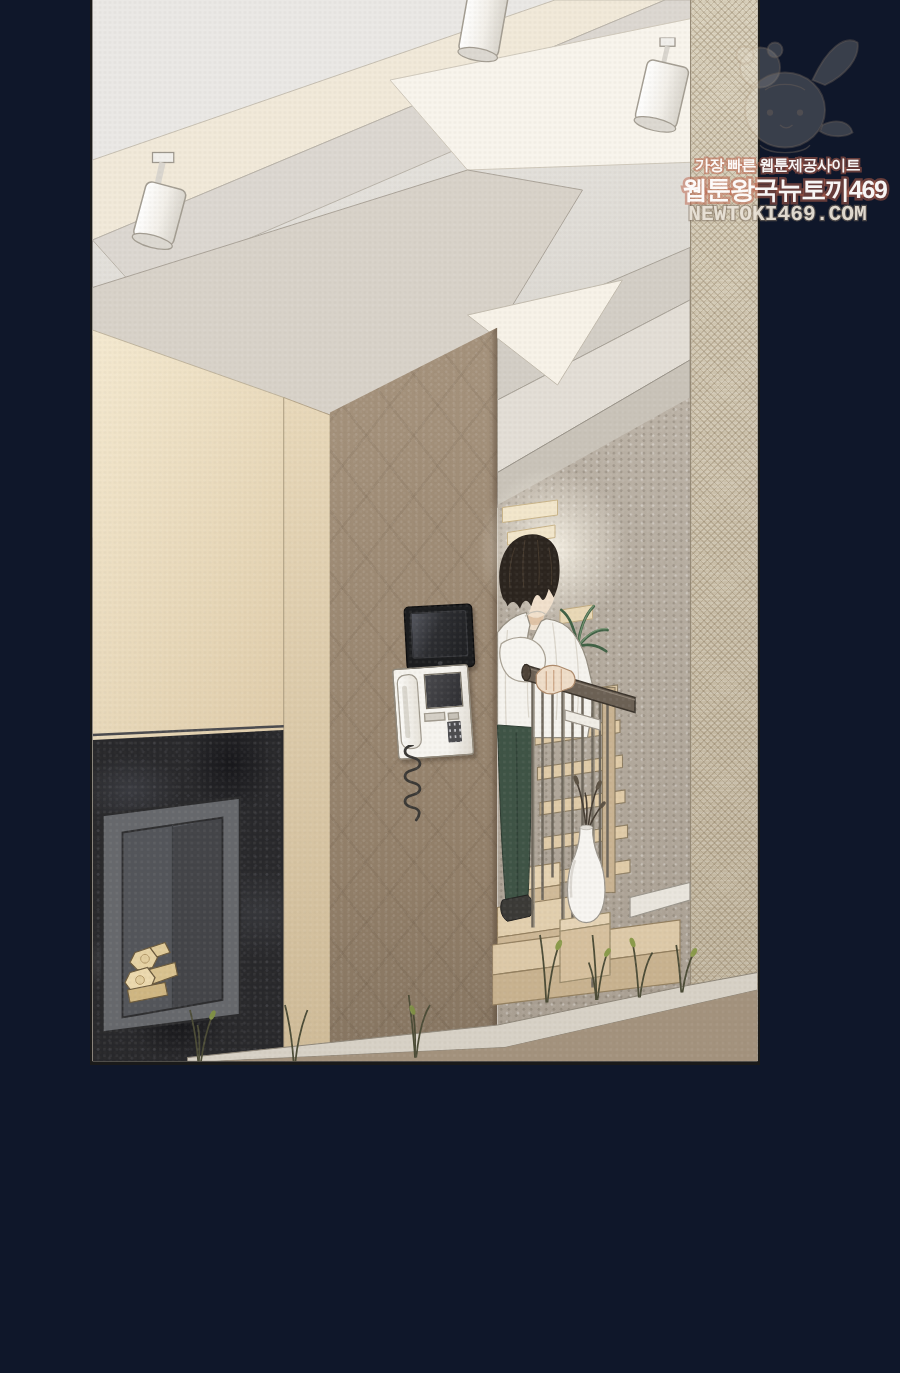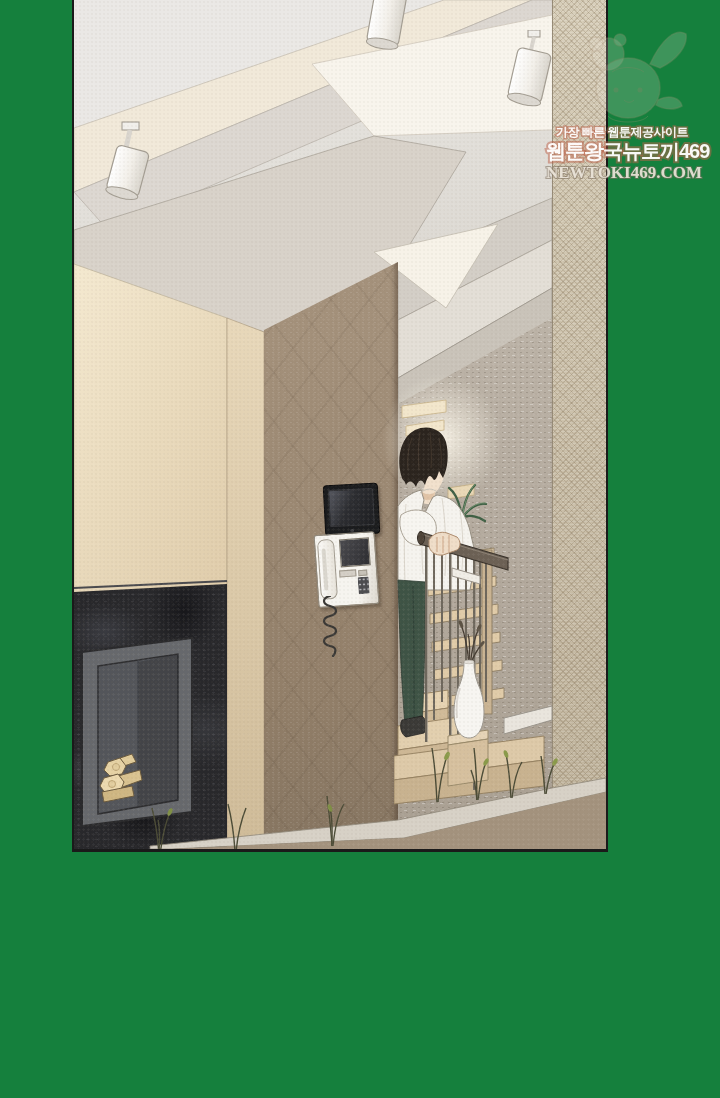--- a/index.html
+++ b/index.html
@@ -1,16 +1,16 @@
 <!DOCTYPE html>
 <html><head>
 <meta charset="utf-8">
 <style>
   html,body{margin:0;padding:0;background:#fff;}
-  .page{position:relative;width:720px;height:1098px;background:#15803d;overflow:hidden;
+  .page{position:relative;width:720px;height:1098px;background:#0f172a;overflow:hidden;
         font-family:"Liberation Sans",sans-serif;}
   .abs{position:absolute;}
   
   #panel{position:absolute;left:72px;top:0;width:536px;height:852px;box-sizing:border-box;
          border:2px solid #1a1a1a;border-top:none;border-bottom-width:3px;overflow:hidden;
          background:#ded9d2;}
   #panel svg{position:absolute;left:0;top:0;}
   
   #brownWall{left:190px;top:0;width:134px;height:849px;z-index:2;
     clip-path:polygon(0 330px,134px 262px,134px 849px,0 849px);
@@ -72,21 +72,21 @@
     background-image:radial-gradient(rgba(120,108,90,.05) 1px,transparent 1.3px),
       radial-gradient(rgba(255,255,255,.05) 1px,transparent 1.3px);
     background-size:4px 4px,5px 5px;background-position:0 0,2px 2px;}
   
   #wm{left:546px;top:12px;width:152px;height:182px;z-index:40;}
   .wmL{position:absolute;left:0;width:100%;text-align:center;font-weight:bold;white-space:nowrap;}
   #wm1{top:112px;font-size:12px;letter-spacing:-.5px;color:rgba(255,255,255,.95);
     -webkit-text-stroke:3px rgba(190,98,74,.5);paint-order:stroke fill;}
   #wm2{top:126px;font-size:20px;letter-spacing:-1px;color:rgba(255,255,255,.95);
     -webkit-text-stroke:4px rgba(190,98,74,.5);paint-order:stroke fill;}
-  #wm3{top:151px;font-family:Liberation Serif, serif;font-size:17px;color:rgba(235,229,218,.92);
+  #wm3{top:151px;font-family:Liberation Mono, monospace;font-size:17px;color:rgba(235,229,218,.92);
     -webkit-text-stroke:2px rgba(125,112,95,.55);paint-order:stroke fill;}
   
   #bgSvg{z-index:1;} #fpSvg,#cordSvg,#stairsBack,#plantSvg{z-index:4;}
   #personSvg{z-index:5;} #balSvg,#railSvg,#floorSvg{z-index:6;}
   #handSvg,#vaseSvg{z-index:7;} .sprout{z-index:8;}
   #l1,#l2,#l3{z-index:4;}
 </style>
 </head>
 <body>
 

